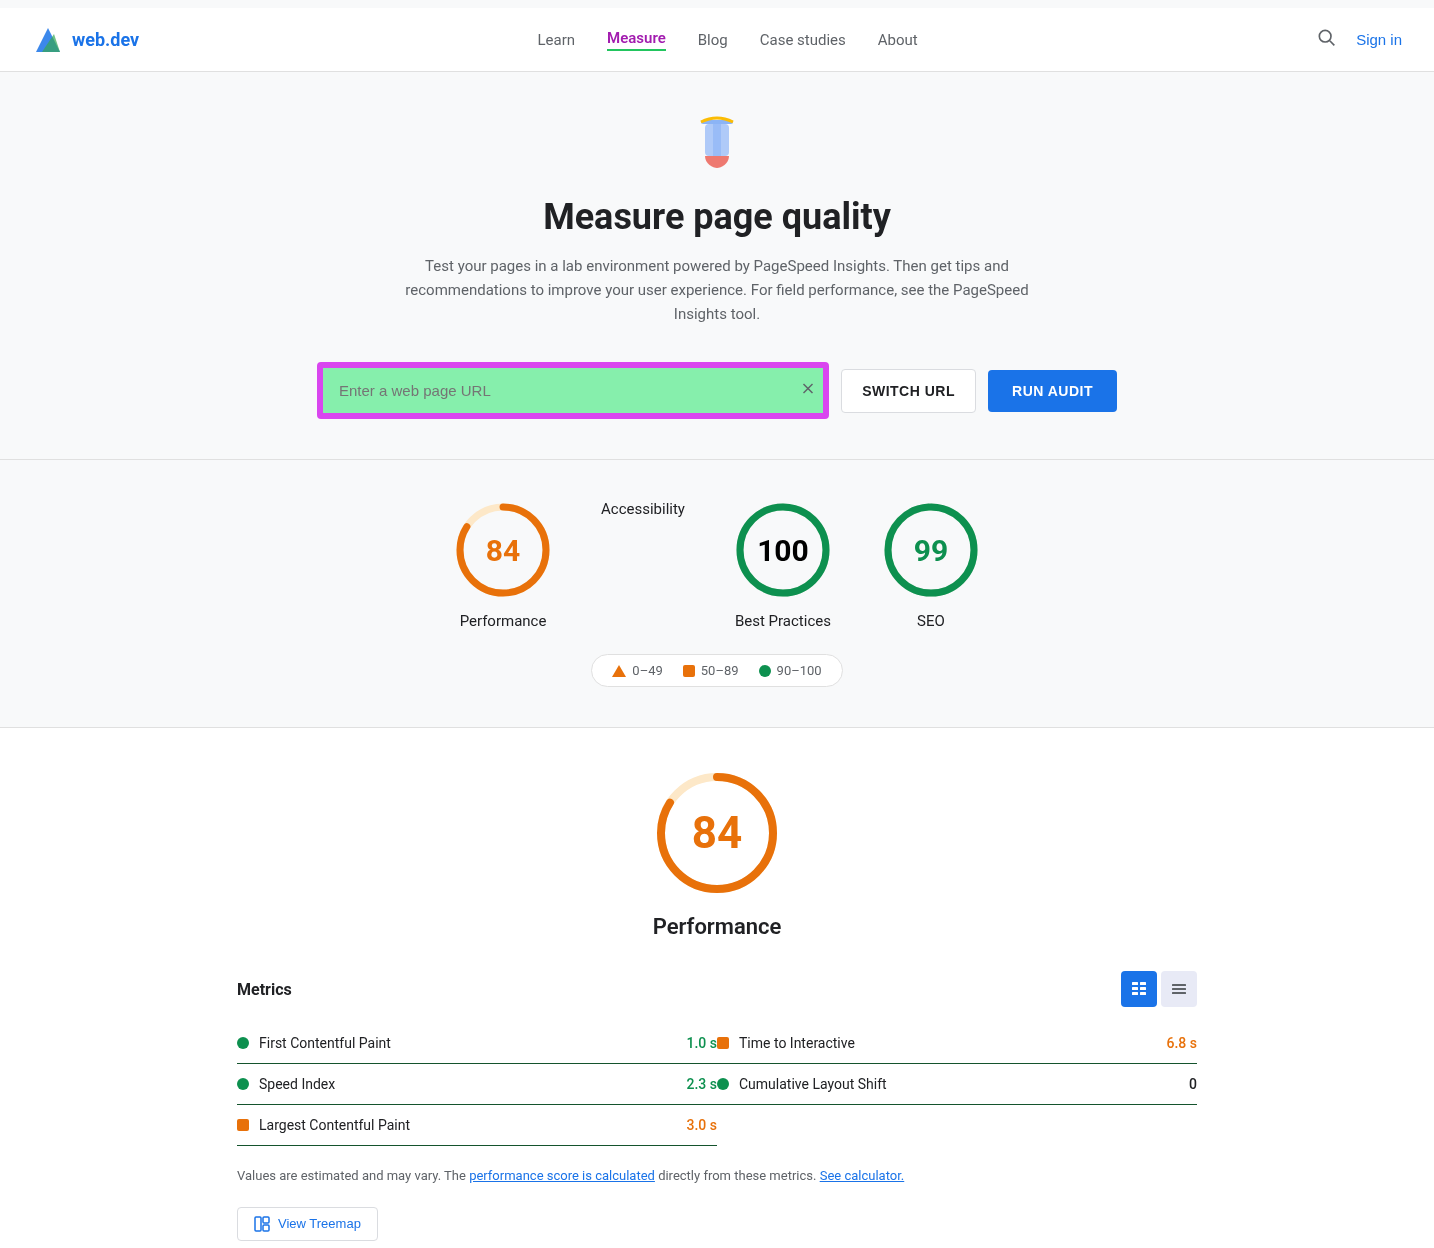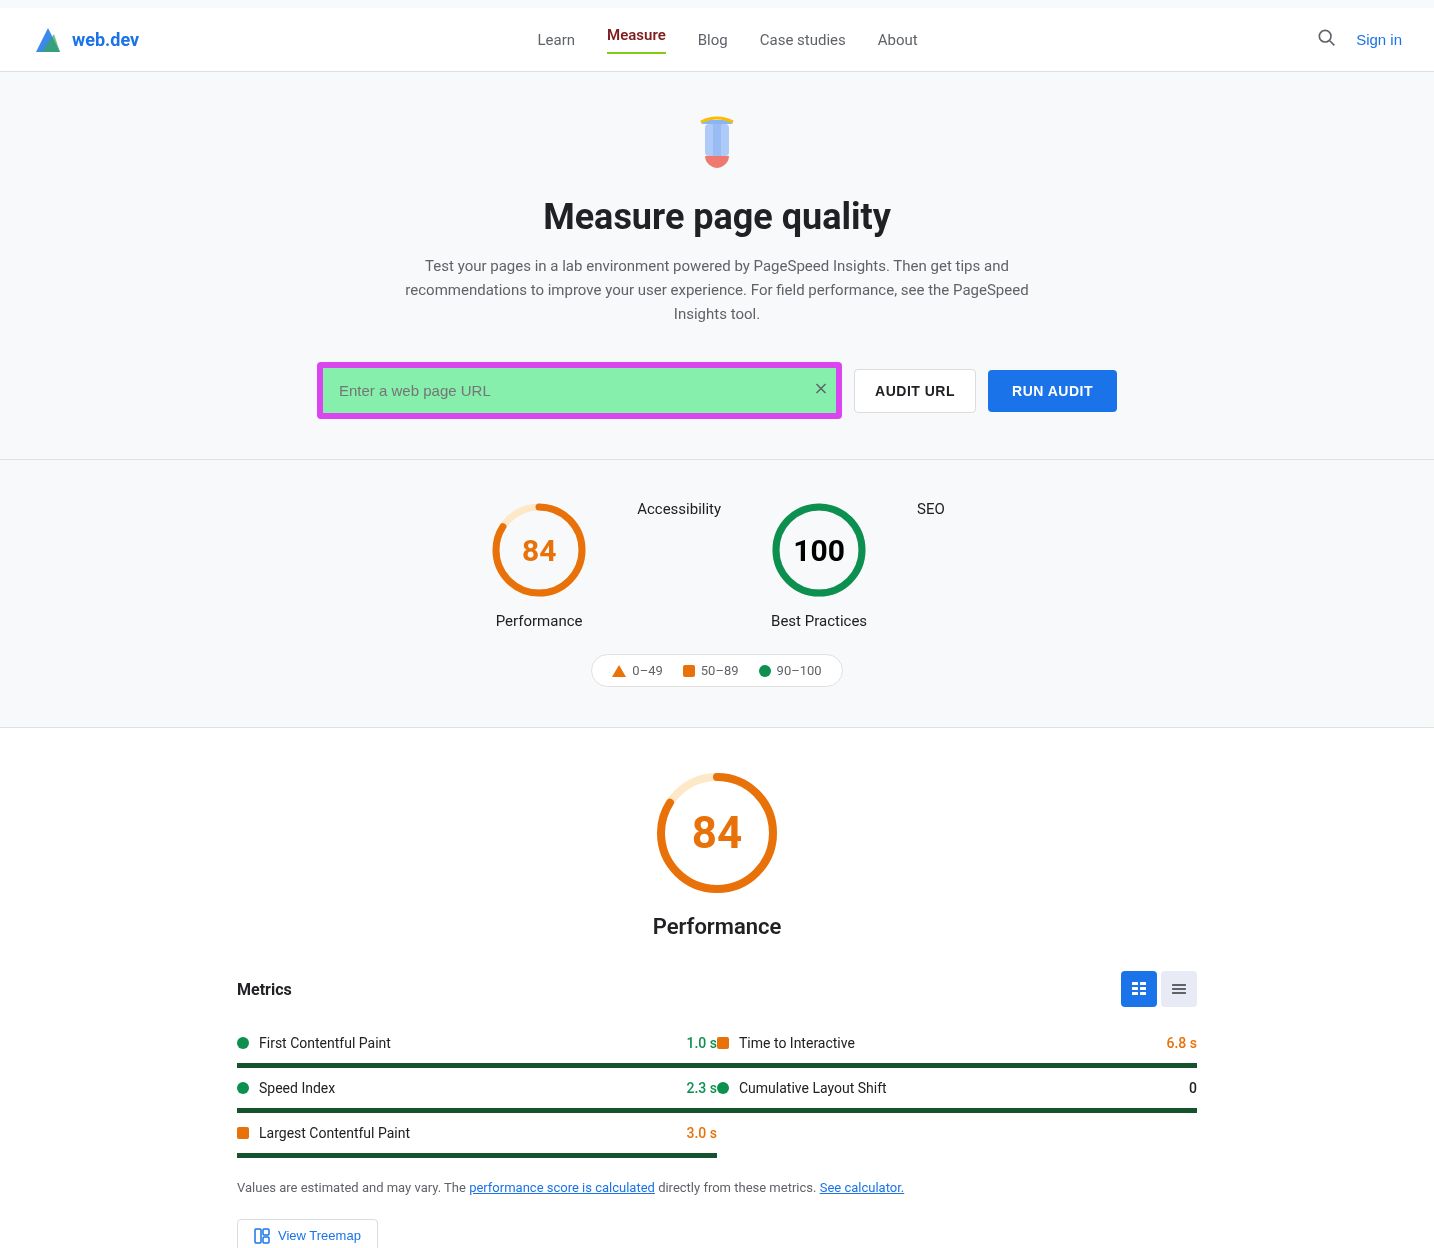--- a/index.html
+++ b/index.html
@@ -8,21 +8,21 @@
     
     nav {
       display: flex; align-items: center; justify-content: space-between;
       background: #fff; border-bottom: 1px solid #e0e0e0;
       padding: 0 32px; height: 64px; position: sticky; top: 8px; z-index: 100;
     }
     .nav-logo { display: flex; align-items: center; gap: 8px; font-weight: 700; font-size: 18px; color: #1a73e8; text-decoration: none; }
     .nav-logo-icon { width: 32px; height: 32px; }
     .nav-links { display: flex; align-items: center; gap: 32px; }
     .nav-link { text-decoration: none; color: #5f6368; font-size: 15px; font-weight: 400; }
-    .nav-link.active { color: #7f1d1d; font-weight: 600; border-bottom: 2px solid #84cc16; padding-bottom: 8px; }
+    .nav-link.active { color: #a21caf; font-weight: 600; border-bottom: 2px solid #22c55e; padding-bottom: 2px; }
     .nav-right { display: flex; align-items: center; gap: 20px; }
     .search-icon-btn { background: none; border: none; cursor: pointer; color: #5f6368; font-size: 20px; }
     .signin-btn { background: none; border: none; cursor: pointer; font-size: 15px; color: #1a73e8; font-weight: 500; }
 
     
     .hero { background: #f8f9fa; padding: 48px 32px 40px; text-align: center; border-bottom: 1px solid #e0e0e0; }
     .hero-icon { width: 64px; height: 64px; margin: 0 auto 20px; }
     .hero-title { font-size: 36px; font-weight: 700; color: #202124; margin-bottom: 16px; }
     .hero-desc { font-size: 15px; color: #5f6368; max-width: 680px; margin: 0 auto 36px; line-height: 1.6; }
 
@@ -87,21 +87,21 @@
     .metrics-header { display: flex; align-items: center; justify-content: space-between; margin-bottom: 16px; }
     .metrics-title { font-size: 16px; font-weight: 700; color: #202124; }
     .metrics-view-toggle { display: flex; gap: 4px; }
     .view-btn {
       width: 36px; height: 36px; border-radius: 4px; border: none; cursor: pointer;
       display: flex; align-items: center; justify-content: center; font-size: 18px;
     }
     .view-btn.active { background: #1a73e8; color: #fff; }
     .view-btn.inactive { background: #e8eaf6; color: #5f6368; }
     .metrics-grid { display: grid; grid-template-columns: 1fr 1fr; gap: 0; }
-    .metric-row { display: flex; align-items: center; gap: 10px; padding: 12px 0; border-bottom: 5px solid #14532d; }
+    .metric-row { display: flex; align-items: center; gap: 10px; padding: 12px 0; border-bottom: 1px solid #14532d; }
     .metric-dot { width: 12px; height: 12px; border-radius: 50%; flex-shrink: 0; }
     .metric-square { width: 12px; height: 12px; border-radius: 2px; flex-shrink: 0; }
     .metric-name { font-size: 14px; color: #202124; flex: 1; }
     .metric-value { font-size: 14px; font-weight: 500; }
 
     .values-note { font-size: 13px; color: #5f6368; margin-top: 20px; line-height: 1.5; }
     .values-note a { color: #1a73e8; text-decoration: underline; cursor: pointer; }
 
     .view-treemap-btn {
       display: inline-flex; align-items: center; gap: 8px;
@@ -158,21 +158,21 @@
   <div class="url-area">
     <div class="url-input-wrap">
       <input type="text" class="url-input" placeholder="Enter a web page URL" style="">
       <button class="url-clear-btn">
         <svg width="18" height="18" viewBox="0 0 24 24" fill="none" stroke="#5f6368" stroke-width="2">
           <line x1="18" y1="6" x2="6" y2="18"></line>
             <line x1="6" y1="6" x2="18" y2="18"></line>
         </svg>
       </button>
     </div>
-    <button class="switch-url-btn">AUDIT URL</button>
+    <button class="switch-url-btn">SWITCH URL</button>
     <button class="run-audit-btn">RUN AUDIT</button>
   </div>
 </section>
 
 <section class="scores-section">
   <div class="scores-row" id="scores-row">
       <div class="score-item">
       <div class="score-circle" style="color:#e8710a">
         <svg viewBox="0 0 100 100">
       <circle cx="50" cy="50" r="43" fill="none" stroke="#fde8c8" stroke-width="7"></circle>
@@ -189,20 +189,27 @@
       <div class="score-circle" style="color:#000000">
         <svg viewBox="0 0 100 100">
       <circle cx="50" cy="50" r="43" fill="none" stroke="#c8e6c9" stroke-width="7"></circle>
       <circle cx="50" cy="50" r="43" fill="none" stroke="#0d904f" stroke-width="7" stroke-dasharray="270.18" stroke-dashoffset="0.00" stroke-linecap="round"></circle>
     </svg>
         <span class="score-num">100</span>
       </div>
       <span class="score-label">Best Practices</span>
     </div>
       <div class="score-item">
+      <div class="score-circle" style="color:#0d904f">
+        <svg viewBox="0 0 100 100">
+      <circle cx="50" cy="50" r="43" fill="none" stroke="#c8e6c9" stroke-width="7"></circle>
+      <circle cx="50" cy="50" r="43" fill="none" stroke="#0d904f" stroke-width="7" stroke-dasharray="270.18" stroke-dashoffset="2.70" stroke-linecap="round"></circle>
+    </svg>
+        <span class="score-num">99</span>
+      </div>
       <span class="score-label">SEO</span>
     </div>
     </div>
 
   
   <div class="legend">
     <div class="legend-item">
       <div class="legend-triangle"></div>
       <span>0–49</span>
     </div>

